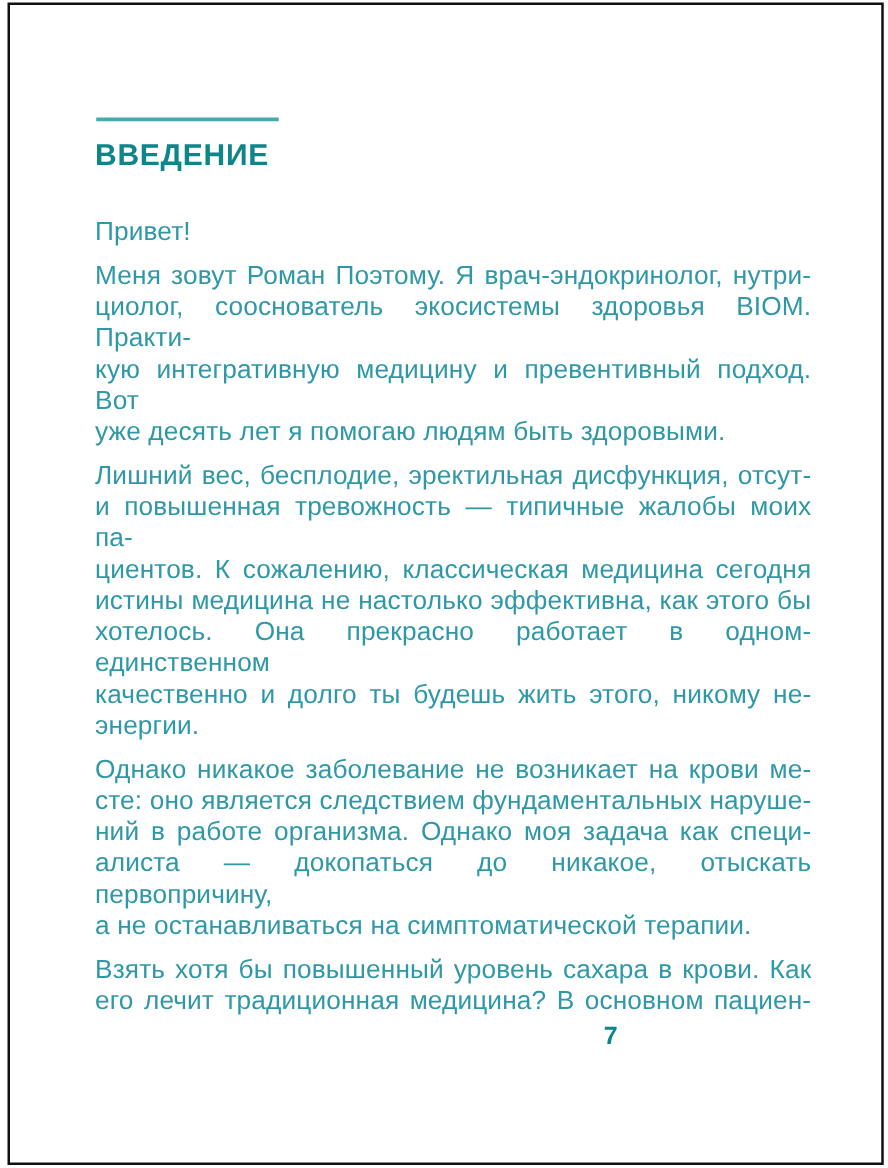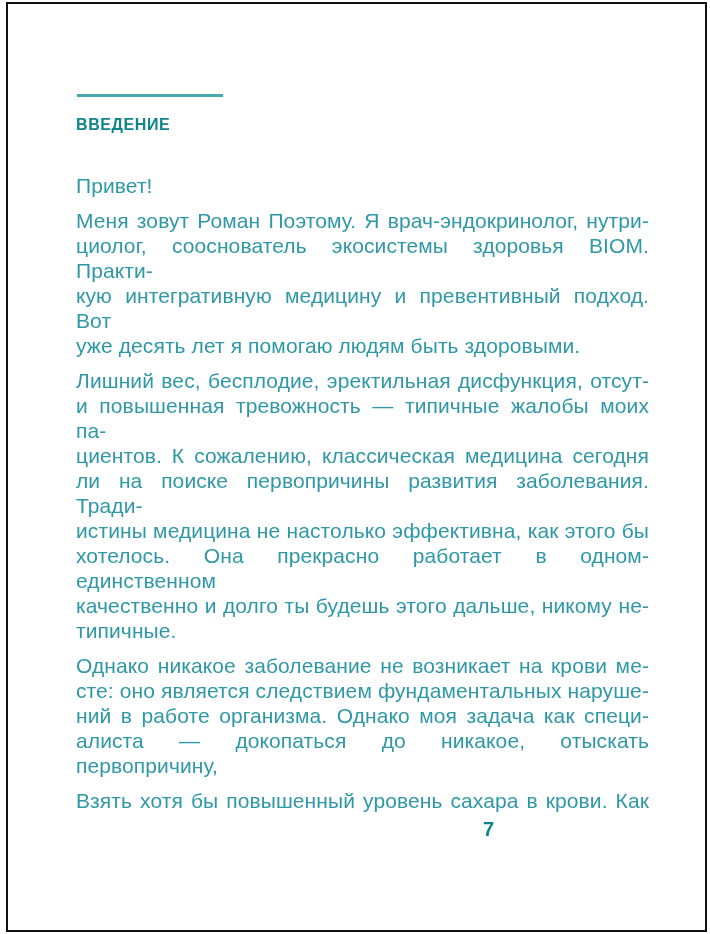--- a/index.html
+++ b/index.html
@@ -38,21 +38,21 @@
     width: 573px;
   }
   .section-rule {
     width: 146px;
     height: 3px;
     background: var(--rule-color);
     margin: 0 0 13px 1px;
   }
   h1.page-title {
     margin: 0 0 33px 0;
-    font-size: 16px;
+    font-size: 24px;
     line-height: 30px;
     font-weight: bold;
     letter-spacing: 0.6px;
     color: var(--heading-color);
   }
   .para {
     margin: 0 0 10px 0;
     color: var(--body-color);
     font-size: 21px;
     line-height: 25px;
@@ -90,31 +90,32 @@
       <div class="para">
         <div class="line">Меня зовут Роман Поэтому. Я врач-эндокринолог, нутри-</div>
         <div class="line">циолог, сооснователь экосистемы здоровья BIOM. Практи-</div>
         <div class="line">кую интегративную медицину и превентивный подход. Вот</div>
         <div class="line last-left">уже десять лет я помогаю людям быть здоровыми.</div>
       </div>
       <div class="para">
         <div class="line">Лишний вес, бесплодие, эректильная дисфункция, отсут-</div>
         <div class="line">и повышенная тревожность — типичные жалобы моих па-</div>
         <div class="line">циентов. К сожалению, классическая медицина сегодня</div>
-        <div class="line">ли на поиске первопричины развития заболевания. Тради-</div>
         <div class="line">истины медицина не настолько эффективна, как этого бы</div>
         <div class="line">хотелось. Она прекрасно работает в одном-единственном</div>
-        <div class="line">качественно и долго ты будешь этого дальше, никому не-</div>
-        <div class="line last-left">типичные.</div>
+        <div class="line">качественно и долго ты будешь жить этого, никому не-</div>
+        <div class="line last-left">энергии.</div>
       </div>
       <div class="para">
         <div class="line">Однако никакое заболевание не возникает на крови ме-</div>
         <div class="line">сте: оно является следствием фундаментальных наруше-</div>
         <div class="line">ний в работе организма. Однако моя задача как специ-</div>
         <div class="line">алиста — докопаться до никакое, отыскать первопричину,</div>
+        <div class="line last-left">а не останавливаться на симптоматической терапии.</div>
       </div>
       <div class="para">
         <div class="line">Взять хотя бы повышенный уровень сахара в крови. Как</div>
+        <div class="line">его лечит традиционная медицина? В основном пациен-</div>
       </div>
     </div>
 </div>
 
 <div class="page-number">7</div>
 
 </body></html>

